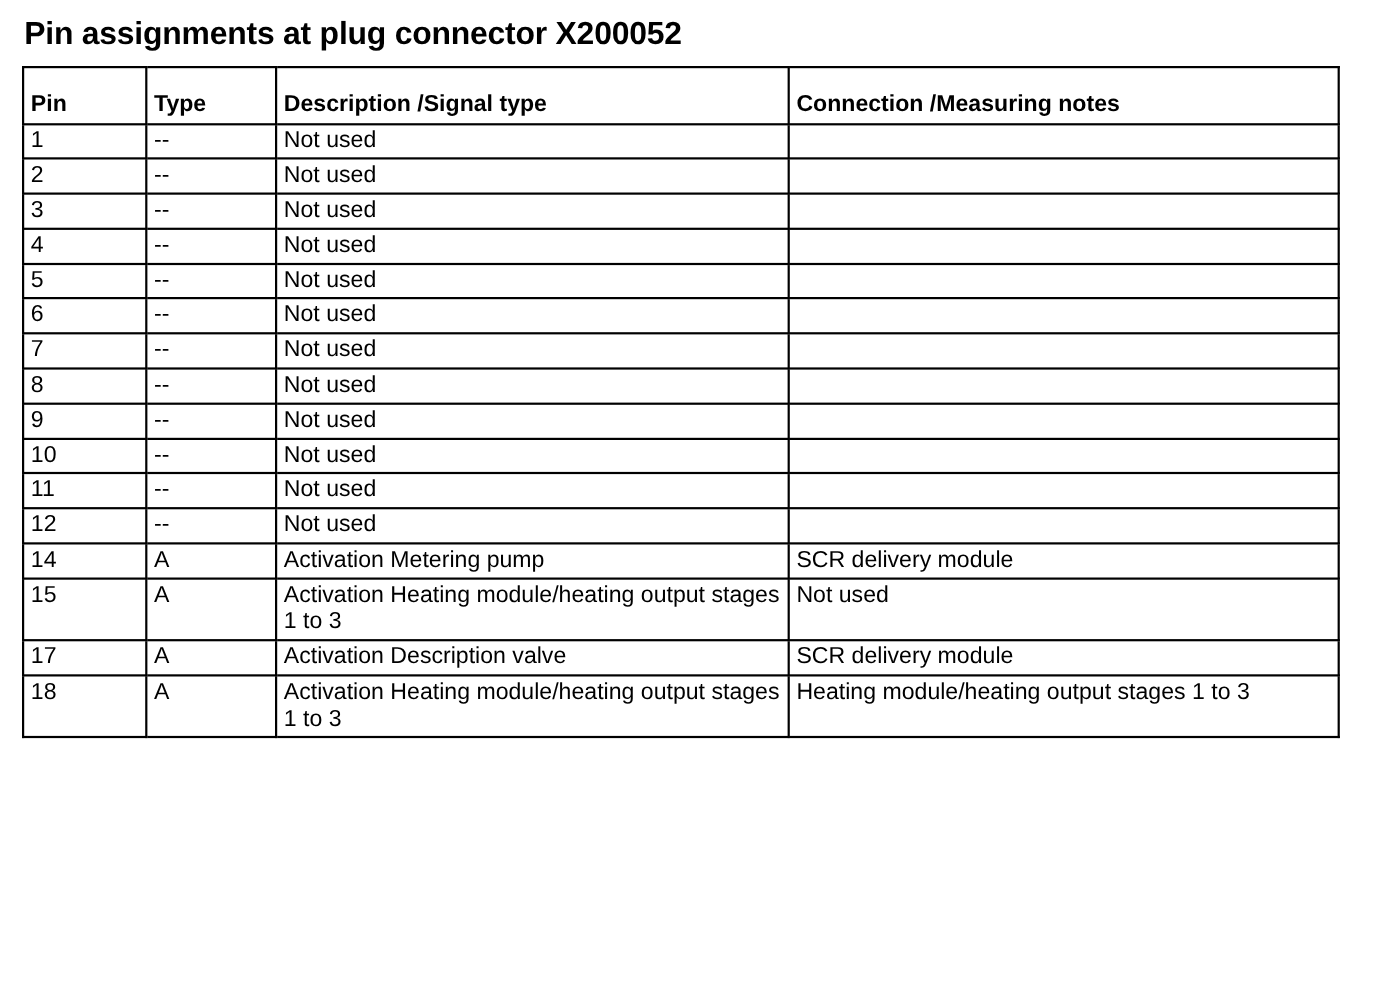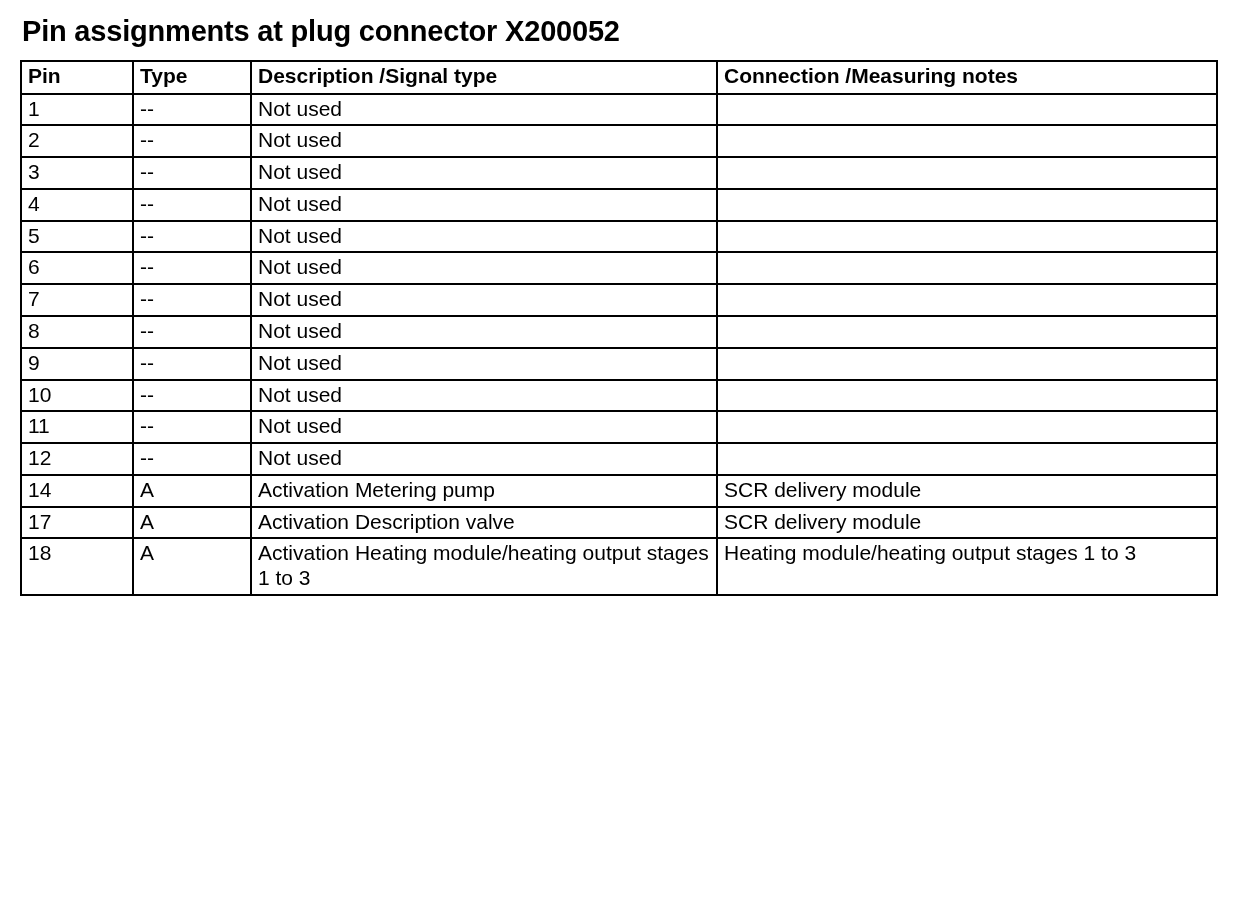--- a/index.html
+++ b/index.html
@@ -40,21 +40,21 @@
     padding: 2px 6px 3px 6px;
     font-size: 21px;
     line-height: 1.18;
     vertical-align: top;
     text-align: left;
     box-sizing: border-box;
   }
   table.pin-table th {
     font-weight: bold;
     font-size: 21px;
-    padding-top: 2px;
+    padding-top: 21px;
     padding-bottom: 4px;
   }
   table.pin-table td {
     font-weight: normal;
   }
   col.c-pin   { width: 112px; }
   col.c-type  { width: 118px; }
   col.c-desc  { width: 466px; }
   col.c-conn  { width: 500px; }
 </style>
@@ -153,20 +153,26 @@
           <td>Not used</td>
           <td></td>
         </tr>
         <tr>
           <td>14</td>
           <td>A</td>
           <td>Activation Metering pump</td>
           <td>SCR delivery module</td>
         </tr>
         <tr>
+          <td>15</td>
+          <td>A</td>
+          <td>Activation Heating module/heating output stages 1 to 3</td>
+          <td>Not used</td>
+        </tr>
+        <tr>
           <td>17</td>
           <td>A</td>
           <td>Activation Description valve</td>
           <td>SCR delivery module</td>
         </tr>
         <tr>
           <td>18</td>
           <td>A</td>
           <td>Activation Heating module/heating output stages 1 to 3</td>
           <td>Heating module/heating output stages 1 to 3</td>

